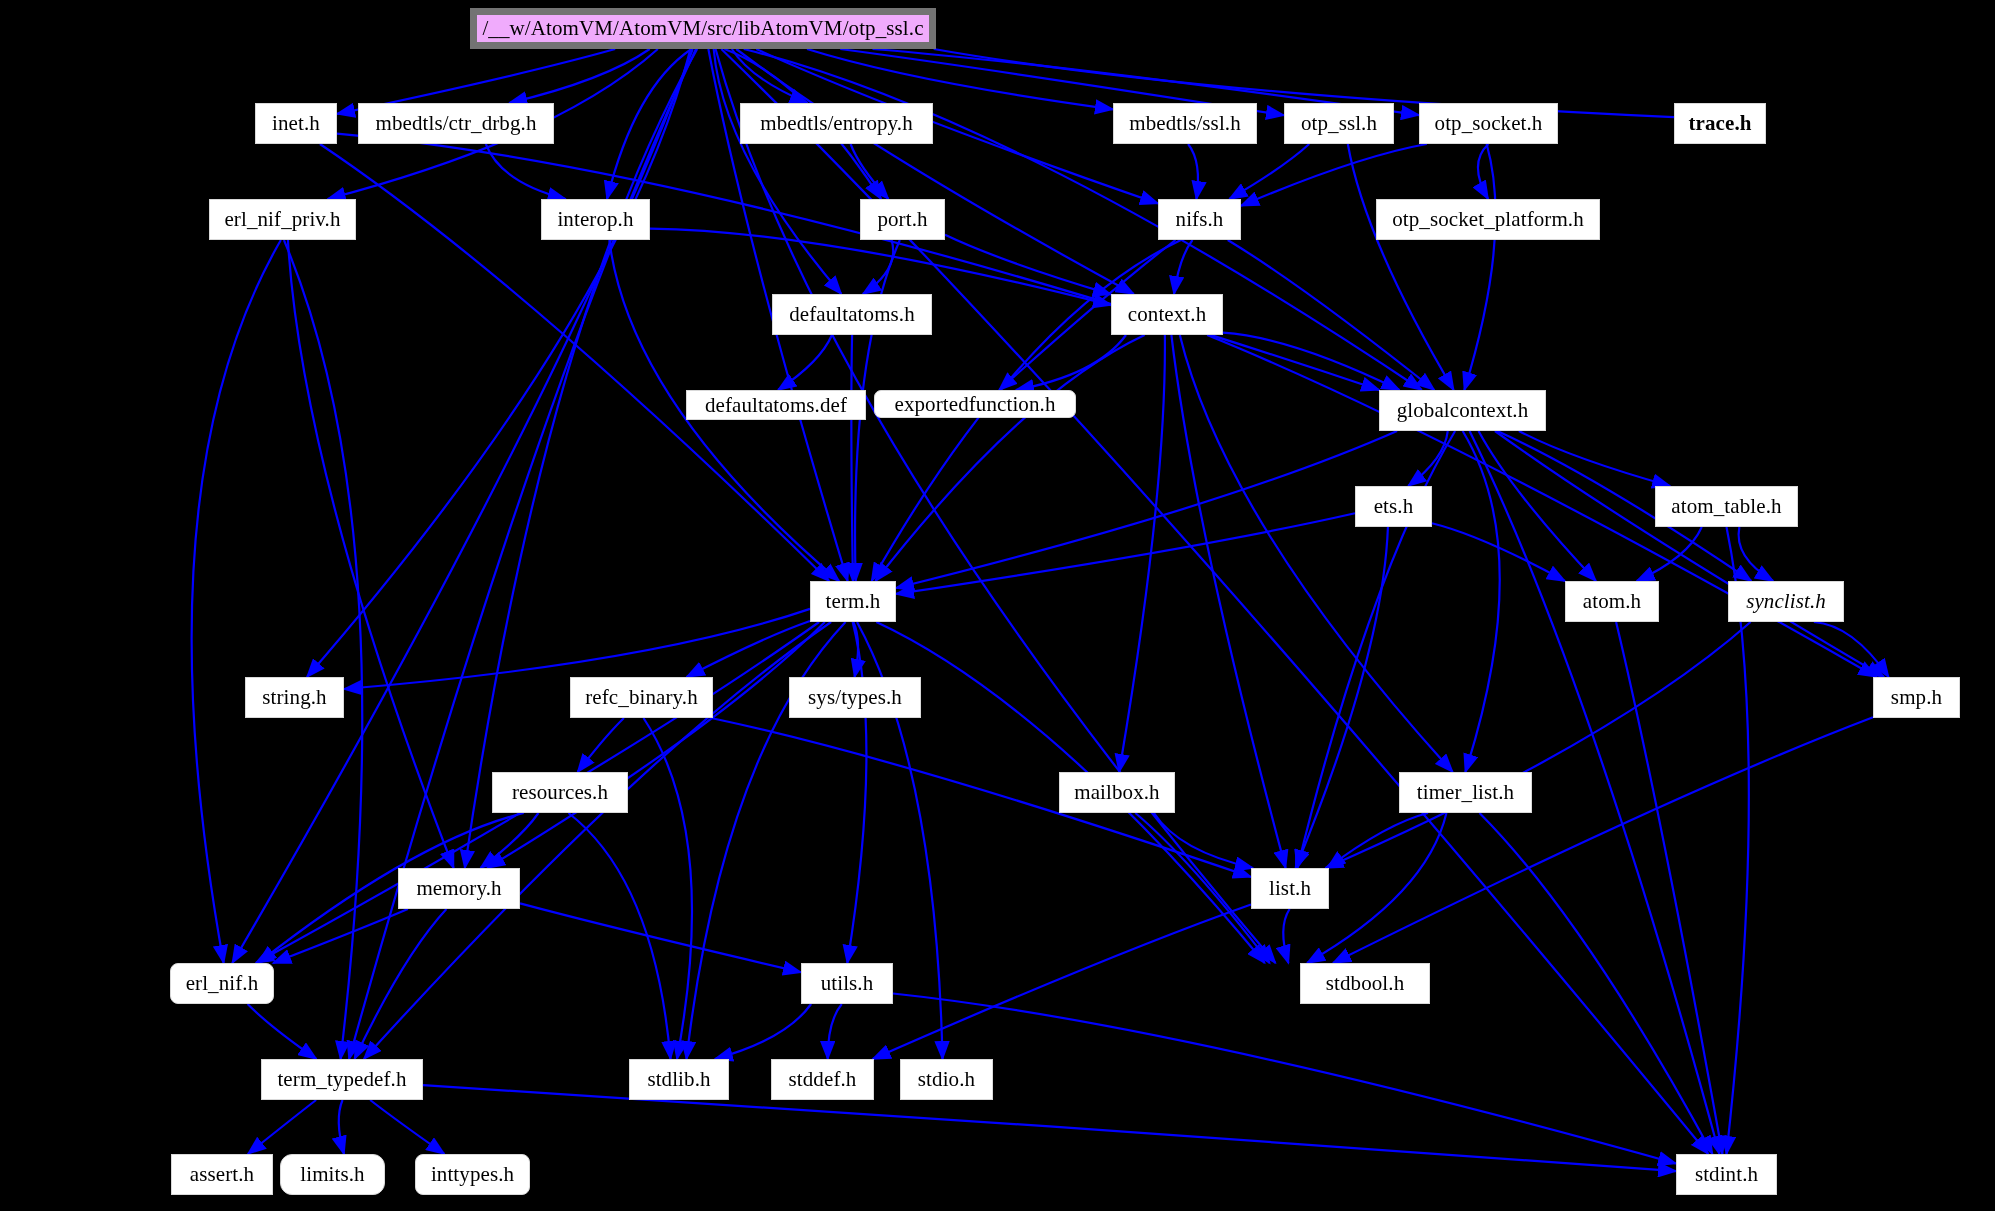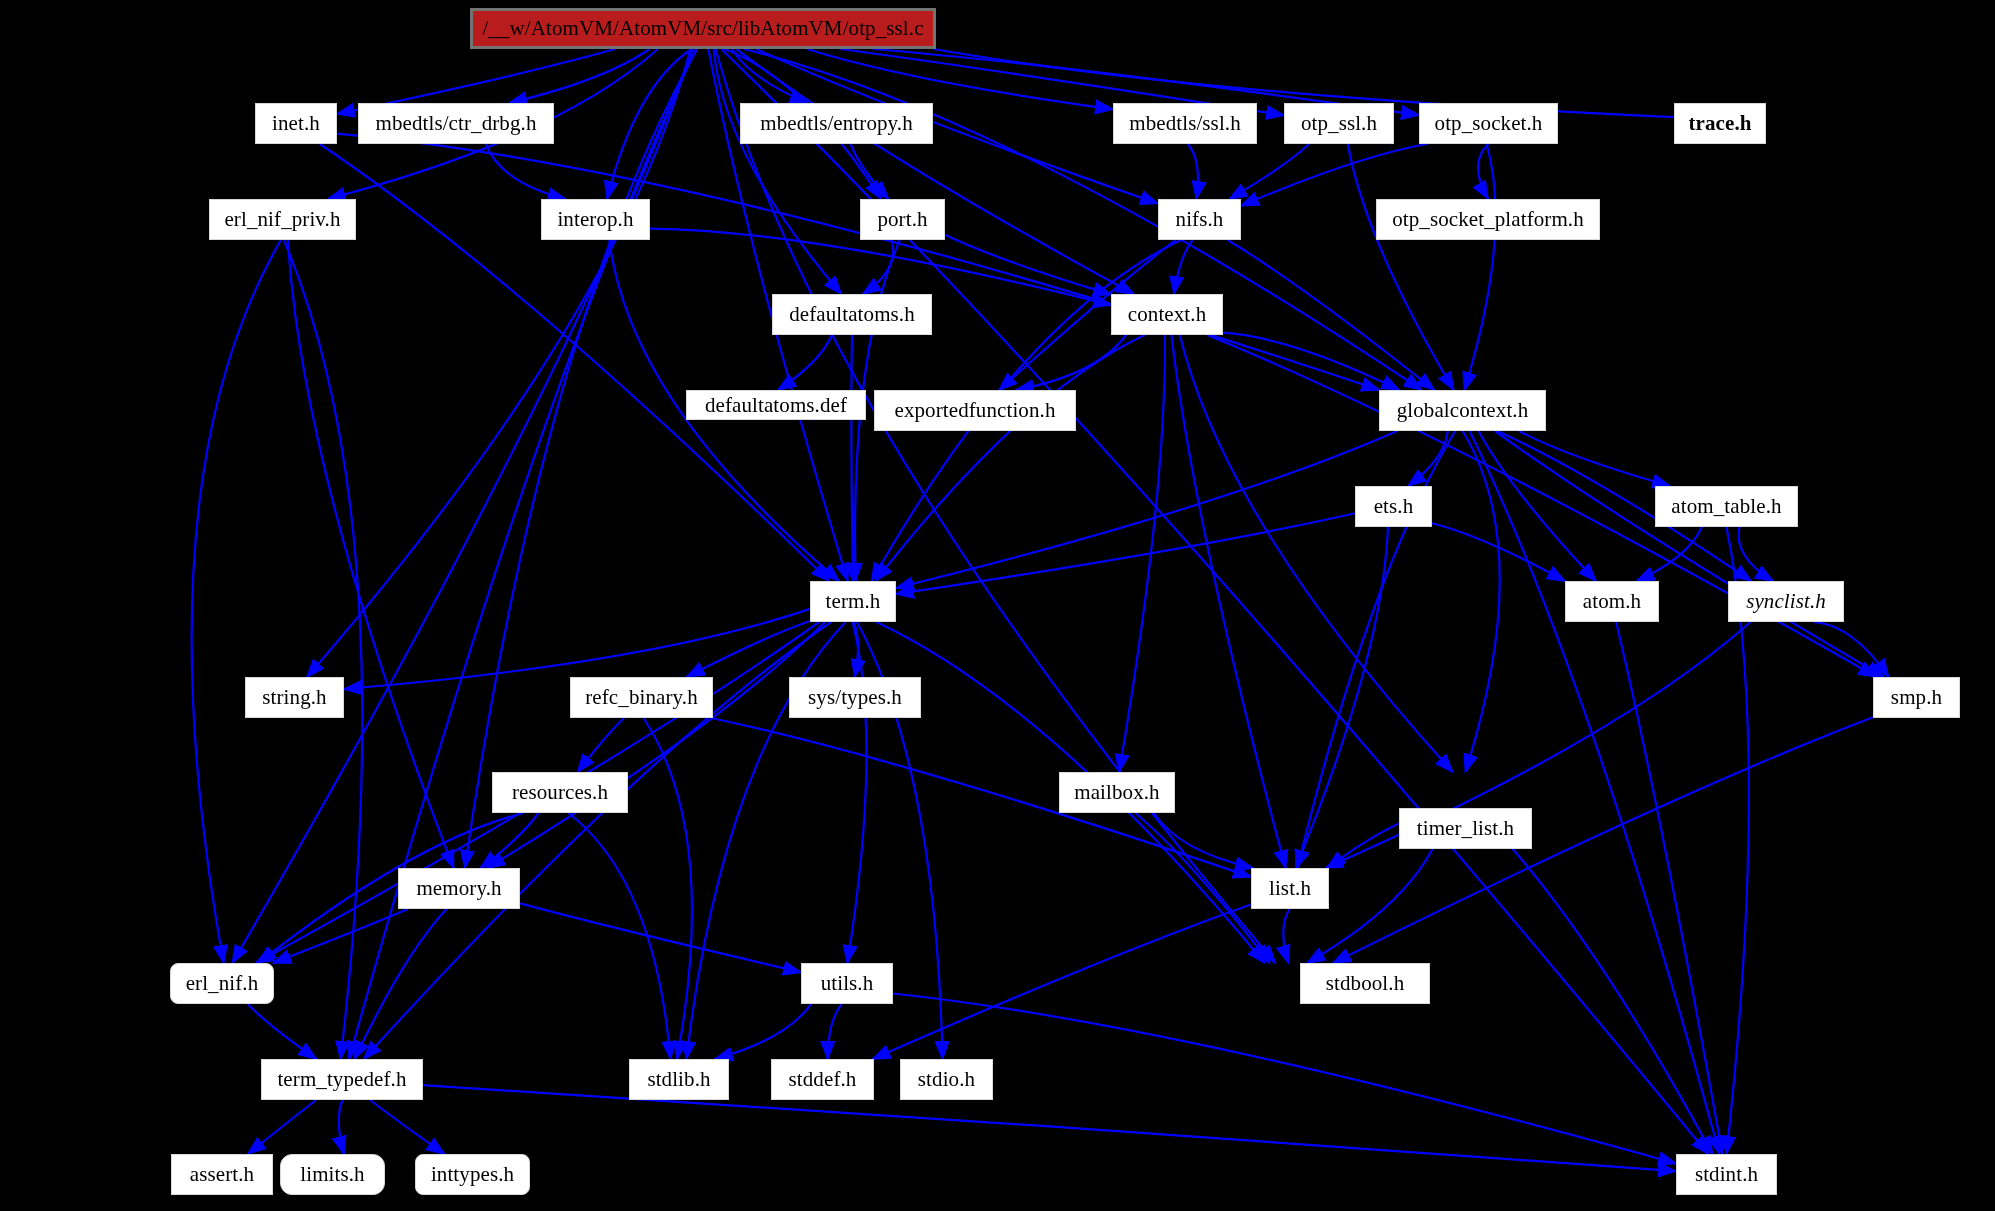--- a/index.html
+++ b/index.html
@@ -32,22 +32,22 @@
     align-items: center;
     justify-content: center;
     font-family: "Liberation Serif", "DejaVu Serif", serif;
     font-size: 21px;
     line-height: 1;
     white-space: nowrap;
     z-index: 5;
     letter-spacing: 0.1px;
   }
   .node.root {
-    background: #b91c1c;
-    border: 3px solid #737373;
+    background: #f0abfc;
+    border: 7px solid #737373;
   }
 </style>
 </head>
 <body>
 
 <div id="graph-root">
   <svg id="edges" viewBox="0 0 1995 1211" preserveAspectRatio="none">
     <defs>
       <marker id="arrow" markerWidth="9" markerHeight="7" refX="8.2" refY="3.5" orient="auto" markerUnits="strokeWidth">
         <path d="M0,0 L9,3.5 L0,7 z" fill="#0000ff"></path>
@@ -203,21 +203,21 @@
       </div>
       <div class="node" style="left: 772px; top: 294px; width: 160px; height: 41px;">
         <span>defaultatoms.h</span>
       </div>
       <div class="node" style="left: 1111px; top: 294px; width: 112px; height: 41px;">
         <span>context.h</span>
       </div>
       <div class="node" style="left: 668px; top: 390px; width: 180px; height: 30px; margin-left: 18px;">
         <span>defaultatoms.def</span>
       </div>
-      <div class="node" style="left: 874px; top: 390px; width: 202px; height: 41px;">
+      <div class="node" style="left: 874px; top: 390px; width: 202px; height: 28px; border-radius: 7px;">
         <span>exportedfunction.h</span>
       </div>
       <div class="node" style="left: 1379px; top: 390px; width: 167px; height: 41px;">
         <span>globalcontext.h</span>
       </div>
       <div class="node" style="left: 1355px; top: 486px; width: 77px; height: 41px;">
         <span>ets.h</span>
       </div>
       <div class="node" style="left: 1655px; top: 486px; width: 143px; height: 41px;">
         <span>atom_table.h</span>
@@ -242,21 +242,21 @@
       </div>
       <div class="node" style="left: 1873px; top: 677px; width: 87px; height: 41px;">
         <span>smp.h</span>
       </div>
       <div class="node" style="left: 492px; top: 772px; width: 136px; height: 41px;">
         <span>resources.h</span>
       </div>
       <div class="node" style="left: 1059px; top: 772px; width: 116px; height: 41px;">
         <span>mailbox.h</span>
       </div>
-      <div class="node" style="left: 1399px; top: 772px; width: 133px; height: 41px; margin-top: 36px;">
+      <div class="node" style="left: 1399px; top: 772px; width: 133px; height: 41px;">
         <span>timer_list.h</span>
       </div>
       <div class="node" style="left: 398px; top: 868px; width: 122px; height: 41px;">
         <span>memory.h</span>
       </div>
       <div class="node" style="left: 1251px; top: 868px; width: 78px; height: 41px;">
         <span>list.h</span>
       </div>
       <div class="node" style="left: 170px; top: 963px; width: 104px; height: 41px; border-radius: 8px;">
         <span>erl_nif.h</span>

